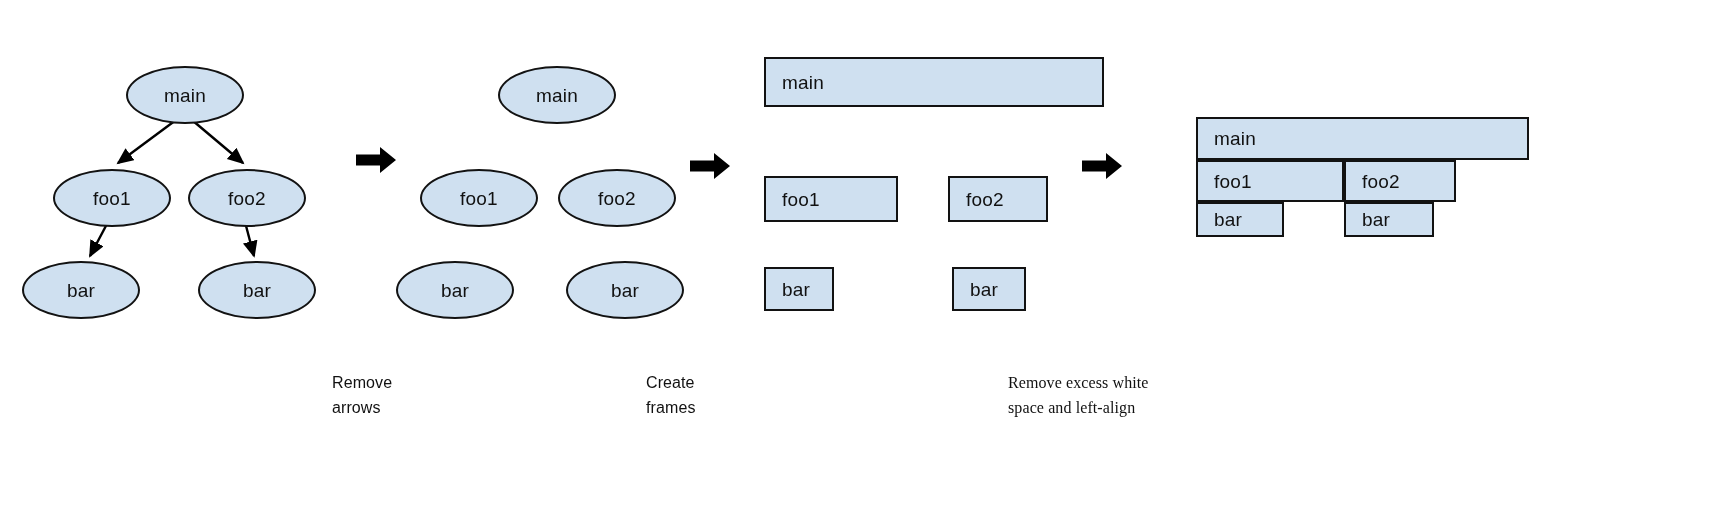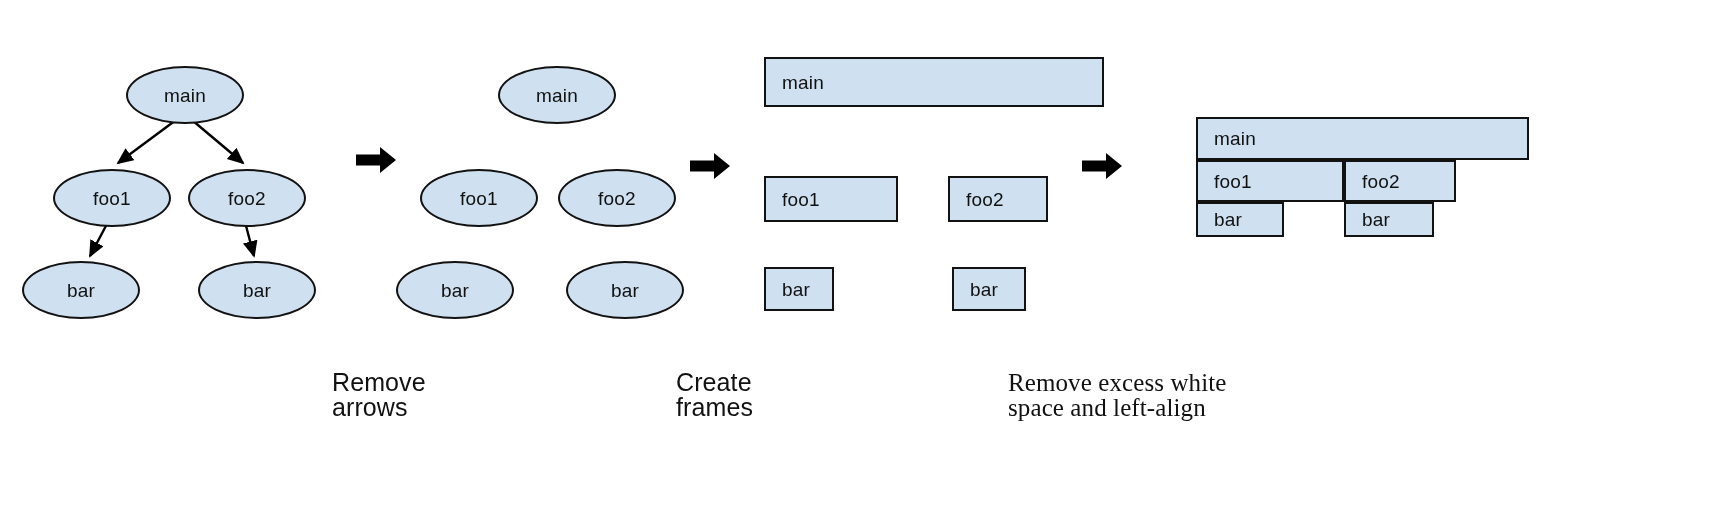--- a/index.html
+++ b/index.html
@@ -51,21 +51,21 @@
     padding-left: 16px;
     letter-spacing: 0.2px;
   }
   
   .step-arrow {
     position: absolute;
   }
   
   .caption {
     position: absolute;
-    font-size: 25px;
+    font-size: 16px;
     line-height: 25px;
     color: #111111;
     white-space: pre-line;
     letter-spacing: 0.1px;
   }
   
   .tree-edges {
     position: absolute;
     left: 0; top: 0;
     width: 1717px;
@@ -135,18 +135,18 @@
   <div>
     <div class="node-rect" style="left:1196px;top:117px;width:333px;height:43px;">main</div>
     <div class="node-rect" style="left:1196px;top:160px;width:148px;height:42px;">foo1</div>
     <div class="node-rect" style="left:1344px;top:160px;width:112px;height:42px;">foo2</div>
     <div class="node-rect" style="left:1196px;top:202px;width:88px;height:35px;">bar</div>
     <div class="node-rect" style="left:1344px;top:202px;width:90px;height:35px;">bar</div>
   </div>
 
   <div class="caption" style="left:332px;top:370px;">Remove
 arrows</div>
-  <div class="caption" style="left:676px;top:370px;">Create
+  <div class="caption" style="left:646px;top:370px;">Create
 frames</div>
   <div class="caption" style="left:1008px;top:370px;font-family:Liberation Serif, serif;">Remove excess white
 space and left-align</div>
 
 </div>
 
 </body></html>

